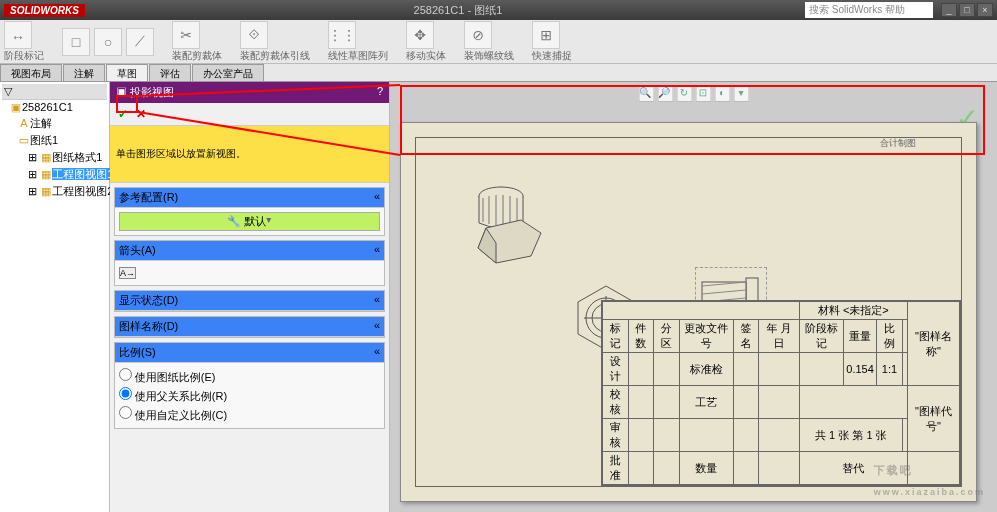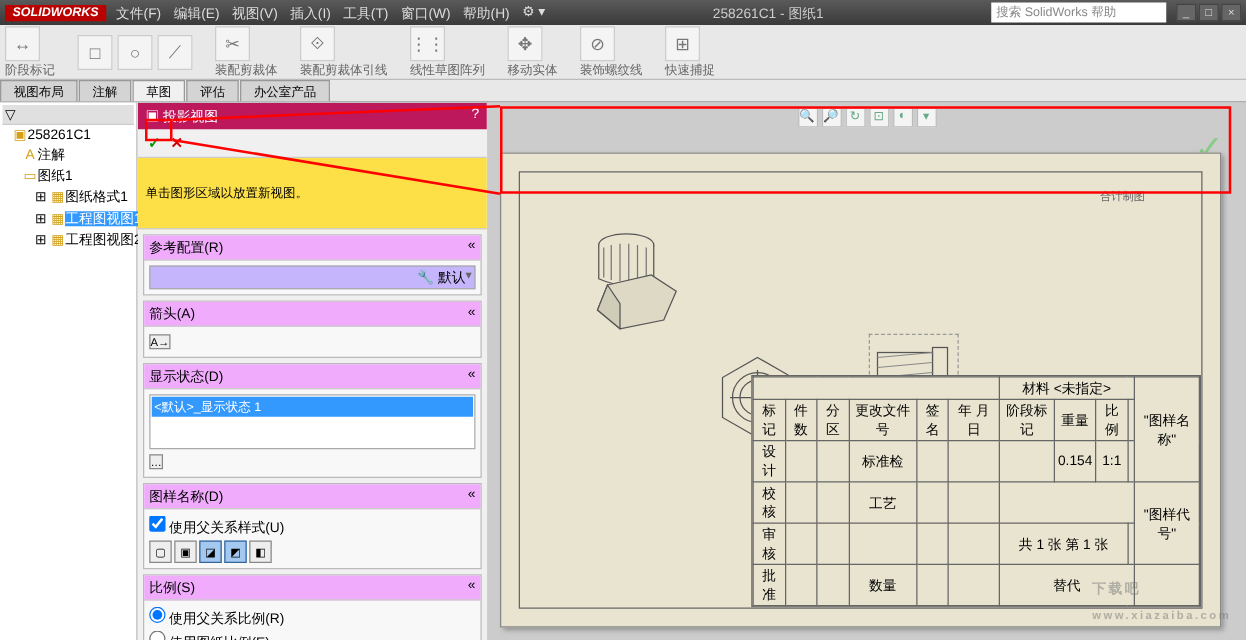--- a/index.html
+++ b/index.html
@@ -1,48 +1,48 @@
 <!DOCTYPE html>
 <html><head>
 <meta charset="utf-8">
 <style>
 *{box-sizing:border-box;margin:0;padding:0;font-family:"Microsoft YaHei",SimSun,sans-serif;font-size:11px}
 body{width:997px;height:512px;background:#e8e8e8;overflow:hidden;position:relative}
 .titlebar{height:20px;background:linear-gradient(#5a5a5a,#3a3a3a);display:flex;align-items:center;color:#ddd;padding:0 4px}
-.titlebar .logo{background:#b00;color:#fff;font-weight:bold;font-style:italic;padding:1px 6px;font-size:10px;margin-right:8px}
+.titlebar .logo{background:#b00;color:#fff;font-weight:bold;font-style:italic;padding:1px 6px;font-size:10px;margin-right:26px}
 .titlebar .menu{display:flex;gap:10px;font-size:11px}
 .titlebar .spacer{flex:1}
 .titlebar .docname{color:#ccc;font-size:11px}
-.titlebar .search{background:#fff;color:#888;padding:1px 4px;width:140px;font-size:10px;text-align:left}
+.titlebar .search{background:#fff;color:#888;padding:1px 4px;width:128px;font-size:10px;text-align:left}
 .titlebar .wincontrols{display:flex;gap:2px;margin-left:8px}
 .titlebar .wincontrols span{width:16px;height:14px;background:#666;border:1px solid #444;text-align:center;font-size:9px;line-height:12px}
 .ribbon{height:44px;background:#e8e8e8;border-bottom:1px solid #bbb;display:flex;align-items:center;padding:2px 4px;gap:18px}
 .ribbon .grp{display:flex;gap:4px;align-items:center}
 .rbtn{width:28px;height:28px;background:#f4f4f4;border:1px solid #ccc;display:flex;align-items:center;justify-content:center;font-size:14px;color:#777}
 .rlabel{font-size:10px;color:#666;text-align:center}
 .tabs{height:18px;display:flex;border-bottom:1px solid #999}
 .tab{padding:2px 10px;background:#d4d4d4;border:1px solid #999;border-bottom:none;font-size:10px;margin-right:1px}
 .tab.active{background:#f0f0f0}
 .main{display:flex;height:430px}
 .tree{width:110px;background:#fff;border-right:1px solid #bbb;padding:2px;font-size:10px}
 .tree .fbar{height:16px;background:#e0e0e0;border-bottom:1px solid #ccc;display:flex;align-items:center;padding:0 2px}
 .tree ul{list-style:none;padding-left:8px}
 .tree li{padding:1px 0;white-space:nowrap}
 .tree .ico{display:inline-block;width:12px;text-align:center;color:#d4a017}
 .tree .sel{background:#3399ff;color:#fff}
 .pm{width:280px;background:#f0f0f0;border-right:1px solid #bbb;overflow-y:auto}
-.pm-title{background:#be185d;color:#fff;padding:3px 6px;font-size:11px;display:flex;justify-content:space-between}
+.pm-title{background:#701a75;color:#fff;padding:3px 6px;font-size:11px;display:flex;justify-content:space-between}
 .pm-ok{padding:4px 6px;display:flex;gap:4px;border-bottom:1px solid #ccc}
 .okbtn{width:14px;height:14px;color:#090;font-weight:bold;font-size:12px;line-height:14px;text-align:center}
 .xbtn{width:14px;height:14px;color:#c00;font-weight:bold;font-size:12px;line-height:14px;text-align:center}
 .msg{background:#fde047;padding:21px 6px;font-size:10px;border-bottom:1px solid #ccc}
 .sec{border:1px solid #bbb;margin:4px;background:#f8f8f8}
-.sec-h{background:#f0abfc;padding:2px 4px;font-size:10px;display:flex;justify-content:space-between;border-bottom:1px solid #ccc}
+.sec-h{background:#3b82f6;padding:2px 4px;font-size:10px;display:flex;justify-content:space-between;border-bottom:1px solid #ccc}
 .sec-b{padding:4px}
-.combo{width:100%;background:#c4b5fd;border:1px solid #aaa;padding:1px 2px;font-size:10px;display:flex;justify-content:flex-end}
+.combo{width:100%;background:#bef264;border:1px solid #aaa;padding:1px 2px;font-size:10px;display:flex;justify-content:center}
 .combo::after{content:"▾";color:#666}
 .listbox{background:#fff;border:1px solid #aaa;height:44px;padding:1px}
 .listbox .selitem{background:#3399ff;color:#fff;padding:1px 2px;font-size:10px}
 .rad{display:block;font-size:10px;padding:1px 0}
 .chk{display:block;font-size:10px;padding:1px 0}
 .btnrow{display:flex;gap:2px;margin-top:2px}
 .mini{width:18px;height:18px;border:1px solid #888;background:#eee;font-size:9px;text-align:center;line-height:16px}
 .mini.on{background:#a4c8f0;border-color:#369}
 .canvas{flex:1;background:#ccc;position:relative}
 .viewtools{position:absolute;top:4px;left:50%;transform:translateX(-50%);display:flex;gap:3px}
@@ -52,37 +52,27 @@
 .inner{position:absolute;left:14px;top:14px;right:14px;bottom:14px;border:1px solid #666}
 .titleblock{position:absolute;right:0;bottom:0;width:360px;border:1px solid #666;background:#e8e4d0;font-size:8px}
 .titleblock table{border-collapse:collapse;width:100%}
 .titleblock td{border:1px solid #666;padding:1px 2px;height:12px;text-align:center}
 .part{position:absolute}
 .bolt1{left:50px;top:40px;width:90px;height:100px}
 .nut{left:150px;top:140px;width:80px;height:80px}
 .bolt2{left:280px;top:130px;width:70px;height:70px}
 .redbox{position:absolute;border:2px solid red;pointer-events:none}
 .watermark{position:absolute;right:12px;bottom:12px;color:rgba(120,120,120,.5);font-size:18px;font-weight:bold;letter-spacing:2px}
-.smalltxt{position:absolute;top:28px;right:60px;font-size:9px;color:#666}
+.smalltxt{position:absolute;top:14px;right:60px;font-size:9px;color:#666}
 </style>
 </head>
 <body>
 
 <div class="titlebar">
   <span class="logo">SOLIDWORKS</span>
-  <div class="menu">
-    <span>文件(F)</span>
-    <span>编辑(E)</span>
-    <span>视图(V)</span>
-    <span>插入(I)</span>
-    <span>工具(T)</span>
-    <span>窗口(W)</span>
-    <span>帮助(H)</span>
-    <span>⚙ ▾</span>
-  </div>
   <div class="spacer"></div>
   <span class="docname">258261C1 - 图纸1</span>
   <div class="spacer"></div>
   <span class="search">搜索 SolidWorks 帮助</span>
   <div class="wincontrols">
     <span>_</span>
     <span>□</span>
     <span>×</span>
   </div>
 </div>
@@ -189,53 +179,37 @@
           <span>«</span>
         </div>
       <div class="sec-b"><span class="mini">A→</span></div>
     </div>
 
     <div class="sec">
       <div class="sec-h">
           <span>显示状态(D)</span>
           <span>«</span>
         </div>
+    </div>
+
+    <div class="sec">
+      <div class="sec-h">
+          <span>图样名称(D)</span>
+          <span>«</span>
+        </div>
+    </div>
+
+    <div class="sec">
+      <div class="sec-h">
+          <span>比例(S)</span>
+          <span>«</span>
+        </div>
       <div class="sec-b">
-        <div class="listbox">
-            <div class="selitem">&lt;默认&gt;_显示状态 1</div>
-          </div>
-        <div style="margin-top:2px"><span class="mini">…</span></div>
-      </div>
-    </div>
-
-    <div class="sec">
-      <div class="sec-h">
-          <span>图样名称(D)</span>
-          <span>«</span>
-        </div>
-      <div class="sec-b">
-        <label class="chk"><input type="checkbox" checked="" style=""> <span>使用父关系样式(U)</span></label>
-        <div class="btnrow">
-          <span class="mini">▢</span>
-          <span class="mini">▣</span>
-          <span class="mini on">◪</span>
-          <span class="mini on">◩</span>
-          <span class="mini">◧</span>
-        </div>
-      </div>
-    </div>
-
-    <div class="sec">
-      <div class="sec-h">
-          <span>比例(S)</span>
-          <span>«</span>
-        </div>
-      <div class="sec-b">
+        <label class="rad"><input type="radio" name="sc" style=""> <span>使用图纸比例(E)</span></label>
         <label class="rad"><input type="radio" name="sc" checked="" style=""> <span>使用父关系比例(R)</span></label>
-        <label class="rad"><input type="radio" name="sc" style=""> <span>使用图纸比例(E)</span></label>
         <label class="rad"><input type="radio" name="sc" style=""> <span>使用自定义比例(C)</span></label>
 
       </div>
     </div>
 
   </div>
 
   <div class="canvas">
     <div class="viewtools">
       <span>🔍</span>

